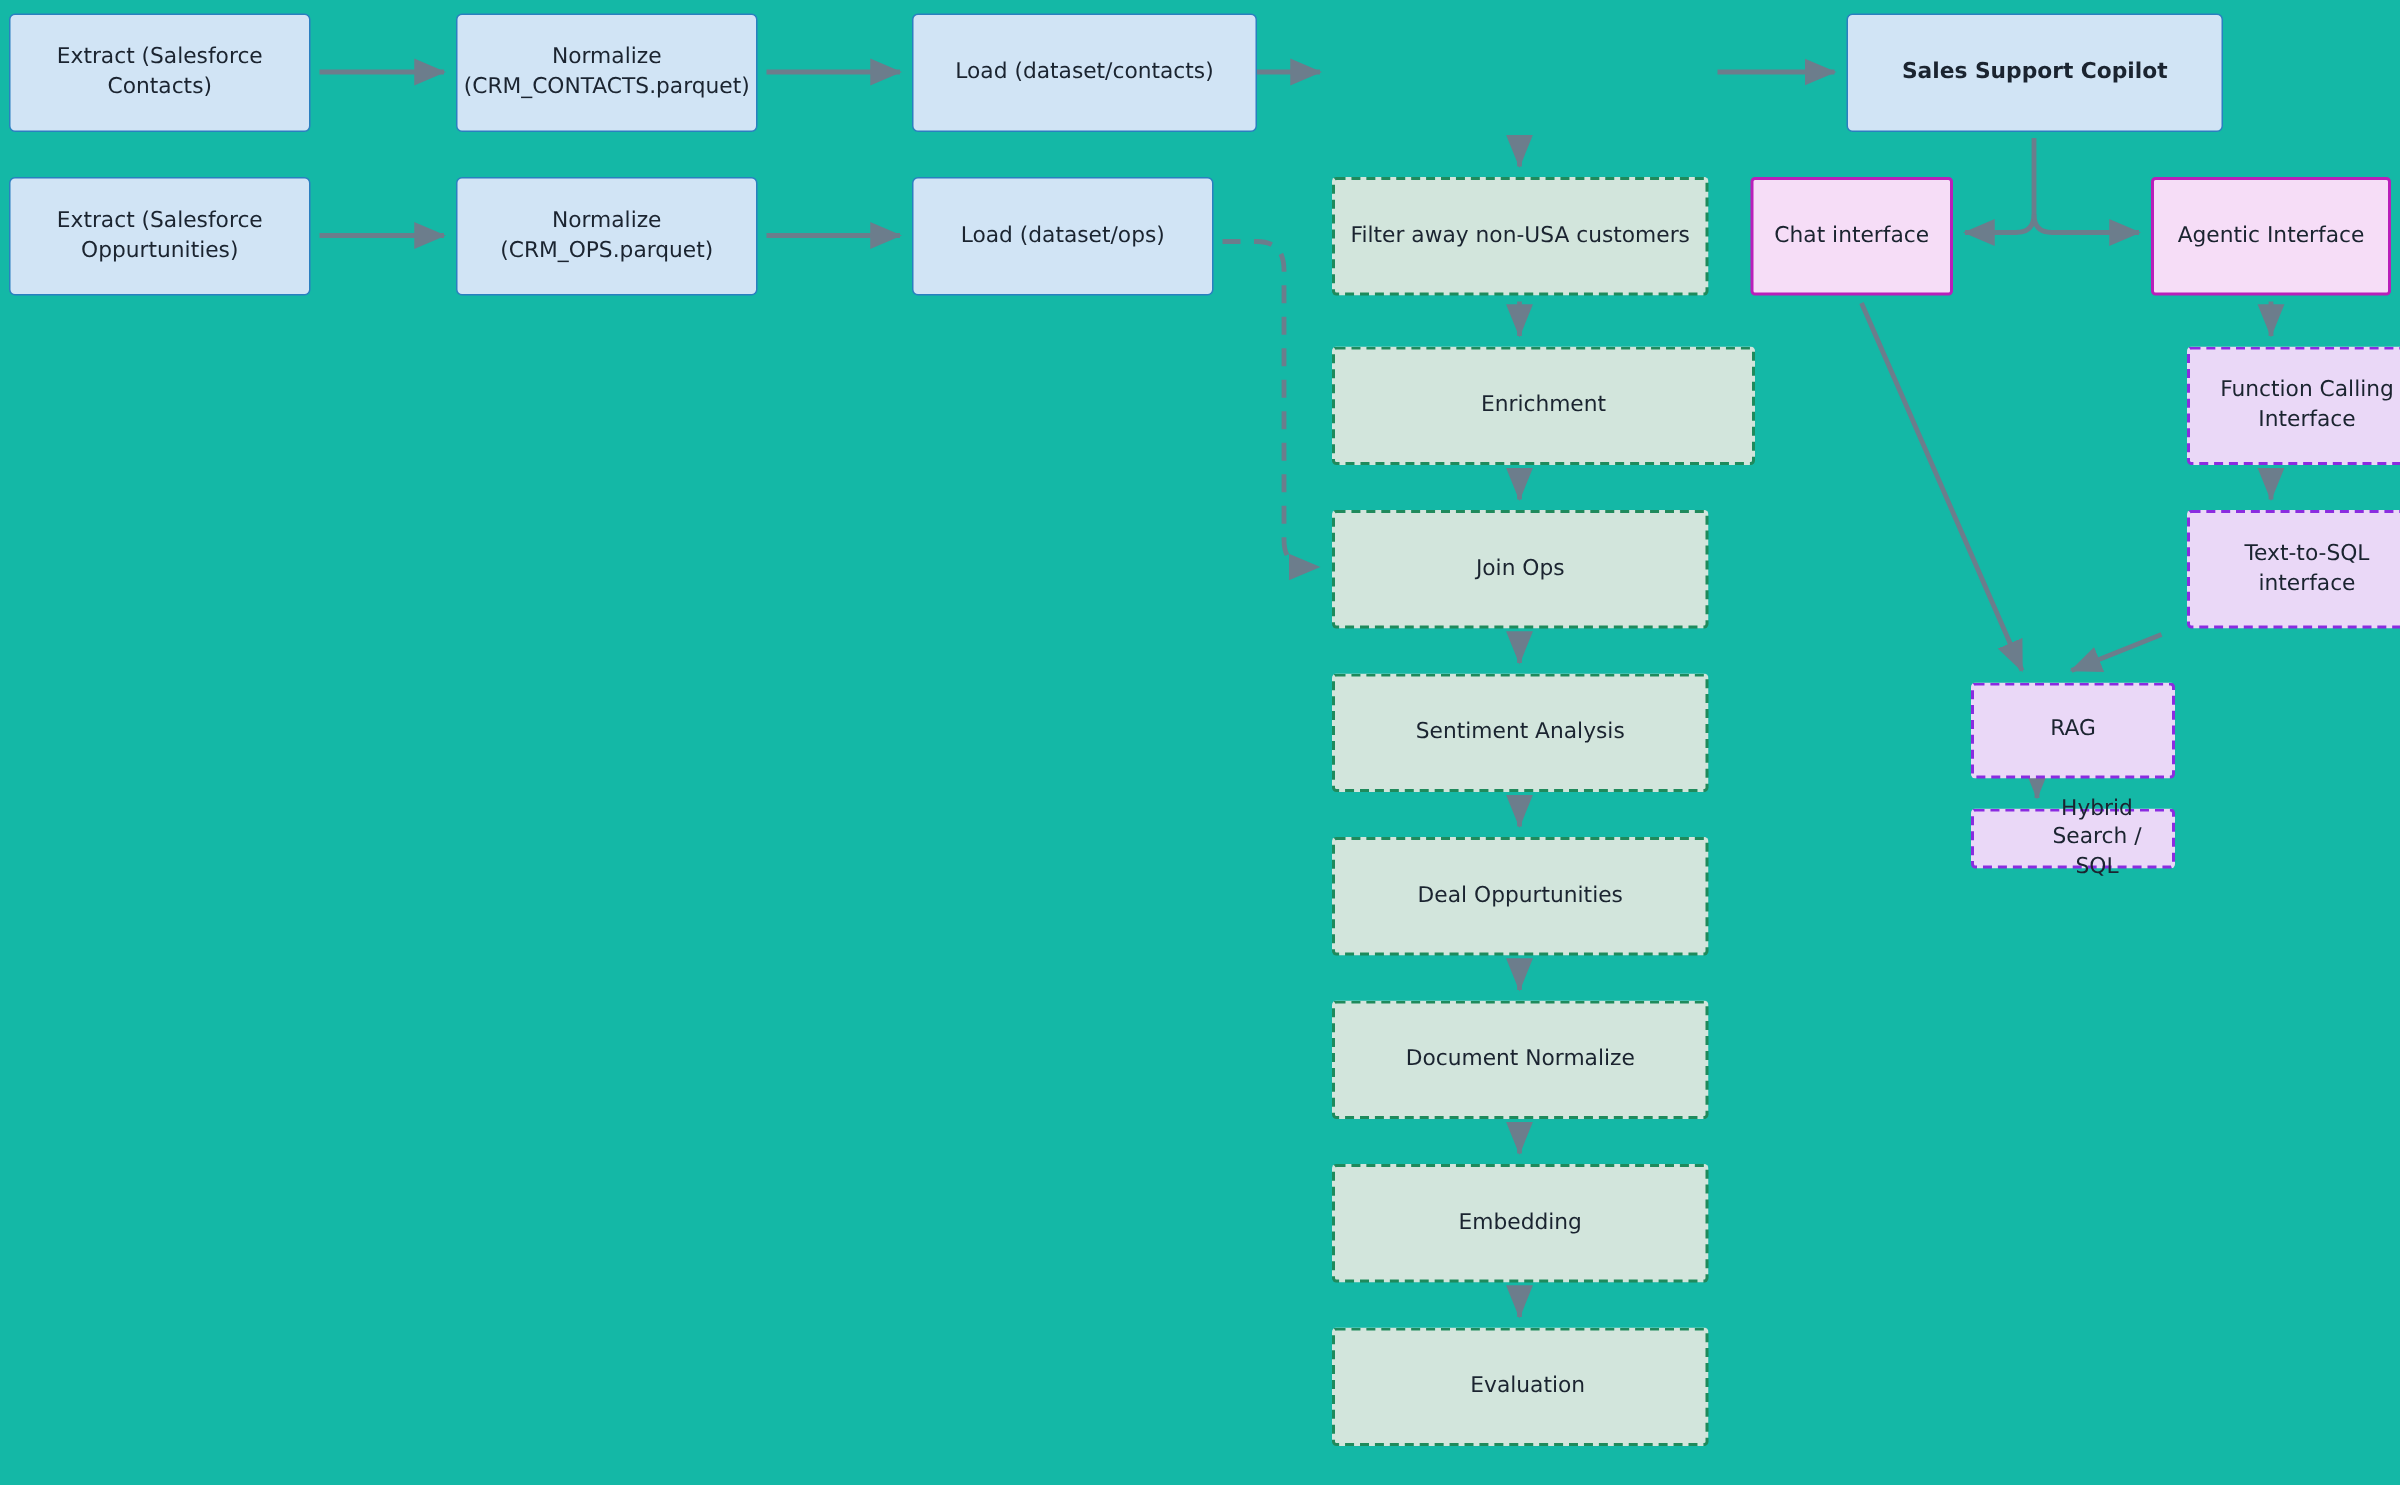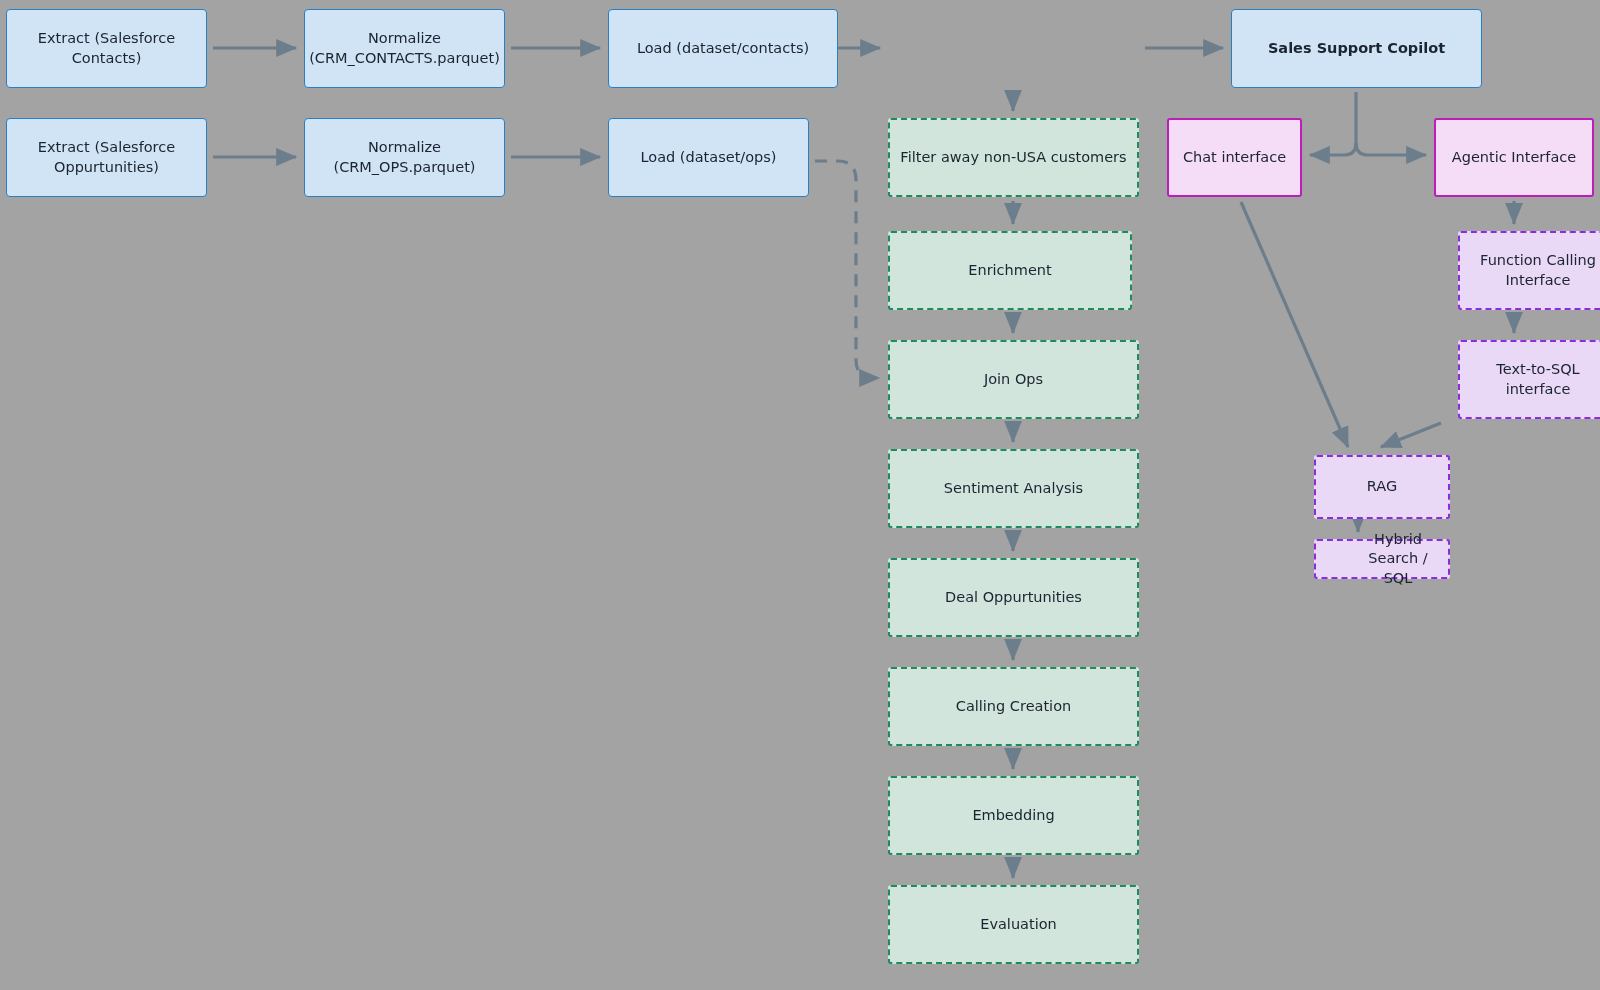--- a/index.html
+++ b/index.html
@@ -8,21 +8,21 @@
     padding: 0;
     background: #eef2f6;
   }
   body {
     font-family: "DejaVu Sans", "Liberation Sans", sans-serif;
   }
   #canvas {
     position: relative;
     width: 1600px;
     height: 990px;
-    background: #a3a3a3;
+    background: #14b8a6;
     overflow: hidden;
   }
   .node {
     position: absolute;
     box-sizing: border-box;
     display: flex;
     align-items: center;
     justify-content: center;
     text-align: center;
     line-height: 1.32;
@@ -143,34 +143,34 @@
     <span class="label">Normalize
 (CRM_OPS.parquet)</span>
   </div>
   <div class="node blue" style="left:608px;top:118px;width:201px;height:79px;">
     <span class="label">Load (dataset/ops)</span>
   </div>
 
   <div class="node green" style="left:888px;top:118px;width:251px;height:79px;">
     <span class="label">Filter away non-USA customers</span>
   </div>
-  <div class="node green" style="left:888px;top:231px;width:244px;height:79px;">
+  <div class="node green" style="left:888px;top:231px;width:282px;height:79px;">
     <span class="label">Enrichment</span>
   </div>
   <div class="node green" style="left:888px;top:340px;width:251px;height:79px;">
     <span class="label">Join Ops</span>
   </div>
   <div class="node green" style="left:888px;top:449px;width:251px;height:79px;">
     <span class="label">Sentiment Analysis</span>
   </div>
   <div class="node green" style="left:888px;top:558px;width:251px;height:79px;">
     <span class="label">Deal Oppurtunities</span>
   </div>
   <div class="node green" style="left:888px;top:667px;width:251px;height:79px;">
-    <span class="label">Calling Creation</span>
+    <span class="label">Document Normalize</span>
   </div>
   <div class="node green" style="left:888px;top:776px;width:251px;height:79px;">
     <span class="label">Embedding</span>
   </div>
   <div class="node green" style="left:888px;top:885px;width:251px;height:79px;padding-left:18px;">
     <span class="label">Evaluation</span>
   </div>
 
   <div class="node pink" style="left:1167px;top:118px;width:135px;height:79px;">
     <span class="label">Chat interface</span>

